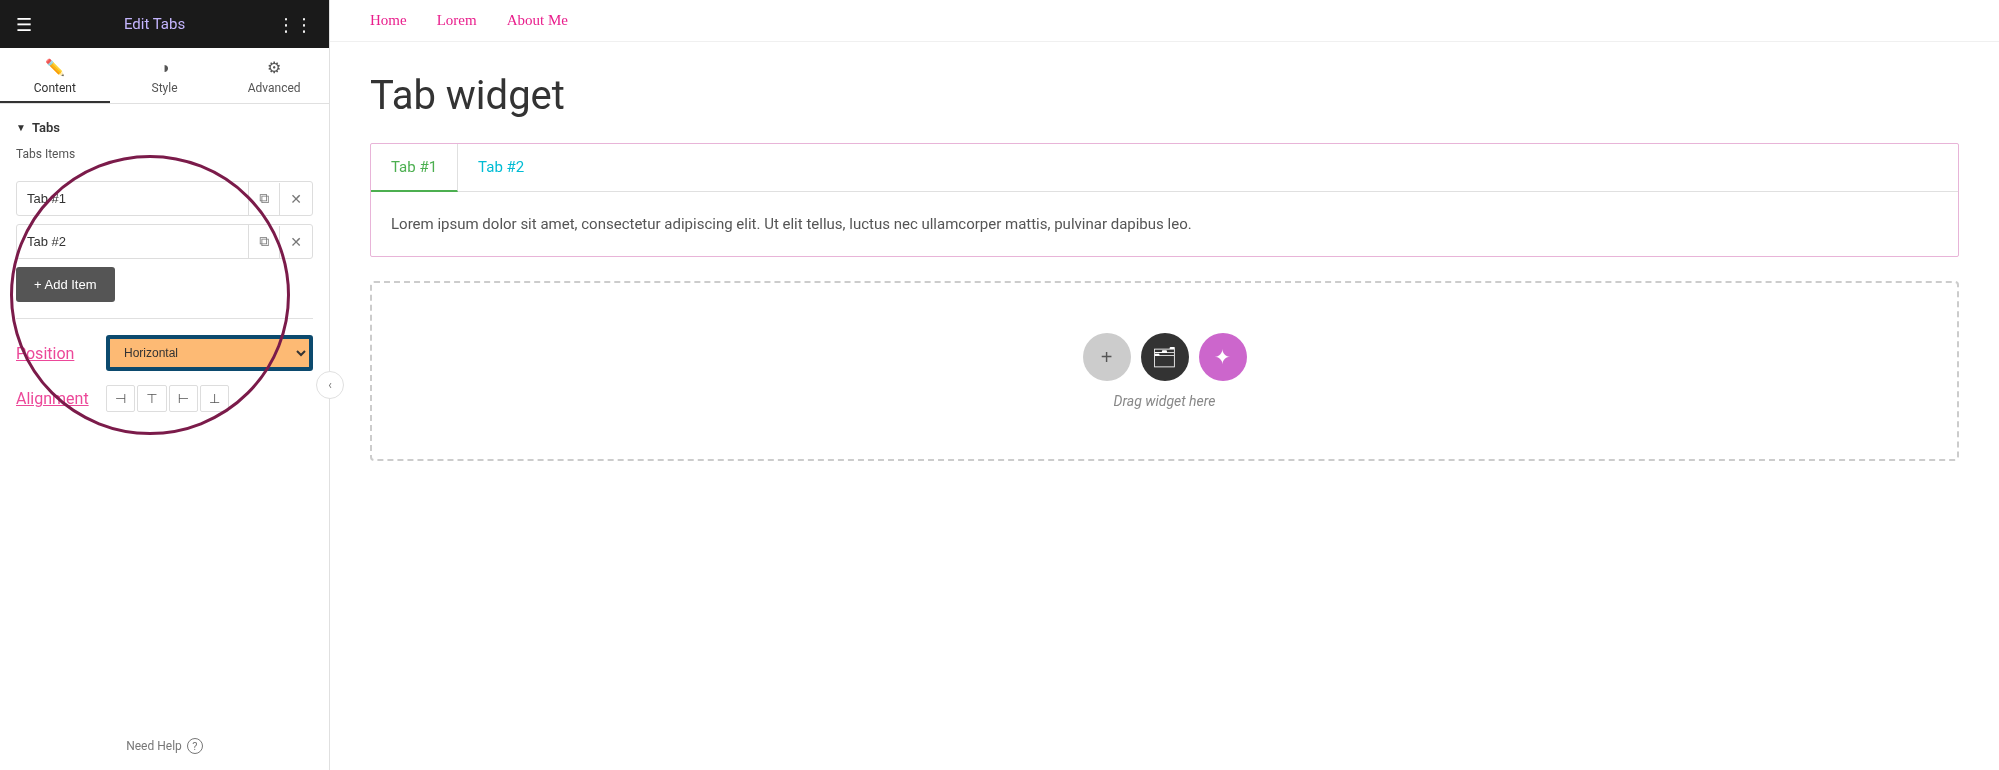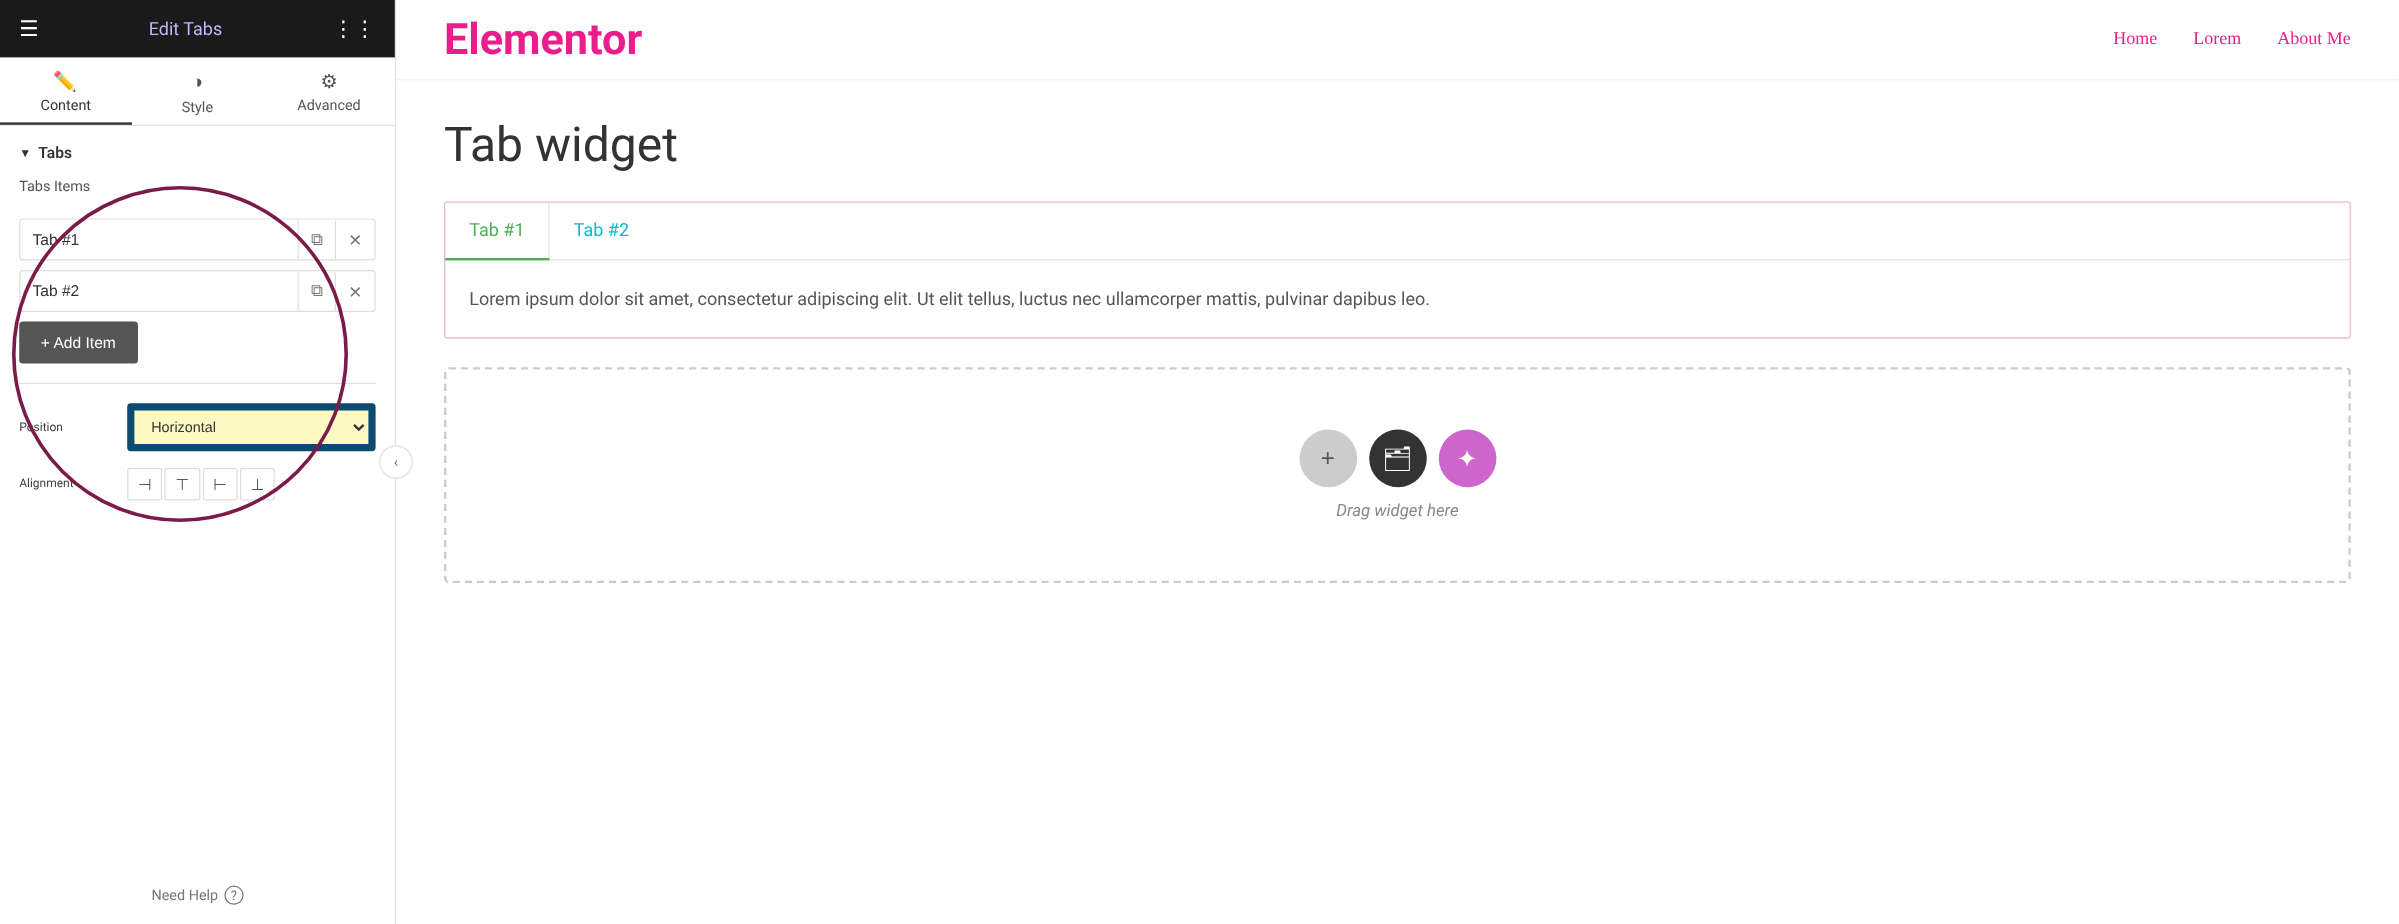--- a/index.html
+++ b/index.html
@@ -163,34 +163,35 @@
     }
 
     
     .field-row {
       display: flex;
       align-items: center;
       margin-bottom: 14px;
     }
 
     .field-label {
-      font-size: 10px;
-      color: #404040;
+      font-size: 16px;
+      color: #ec4899;
       width: 90px;
       flex-shrink: 0;
+      text-decoration: underline;
     }
 
     .field-select {
       flex: 1;
-      border: 6px solid #0c4a6e;
+      border: 4px solid #0c4a6e;
       border-radius: 3px;
       padding: 6px 10px;
       font-size: 12px;
       color: #333;
-      background: #fef9c3;
+      background: #fdba74;
       cursor: pointer;
     }
 
     
     .align-buttons {
       display: flex;
       gap: 2px;
     }
 
     .align-btn {
@@ -474,21 +475,20 @@
   </div>
 
   <div class="circle-annotation"></div>
 
   <div class="collapse-arrow">‹</div>
 </div>
 
 <div class="right-content">
 
   <div class="top-nav">
-    <div class="site-logo">Elementor</div>
     <div class="nav-links">
       <a class="nav-link">Home</a>
       <a class="nav-link">Lorem</a>
       <a class="nav-link">About Me</a>
     </div>
   </div>
 
   <div class="main-area">
     <h1 class="page-title">Tab widget</h1>
 

